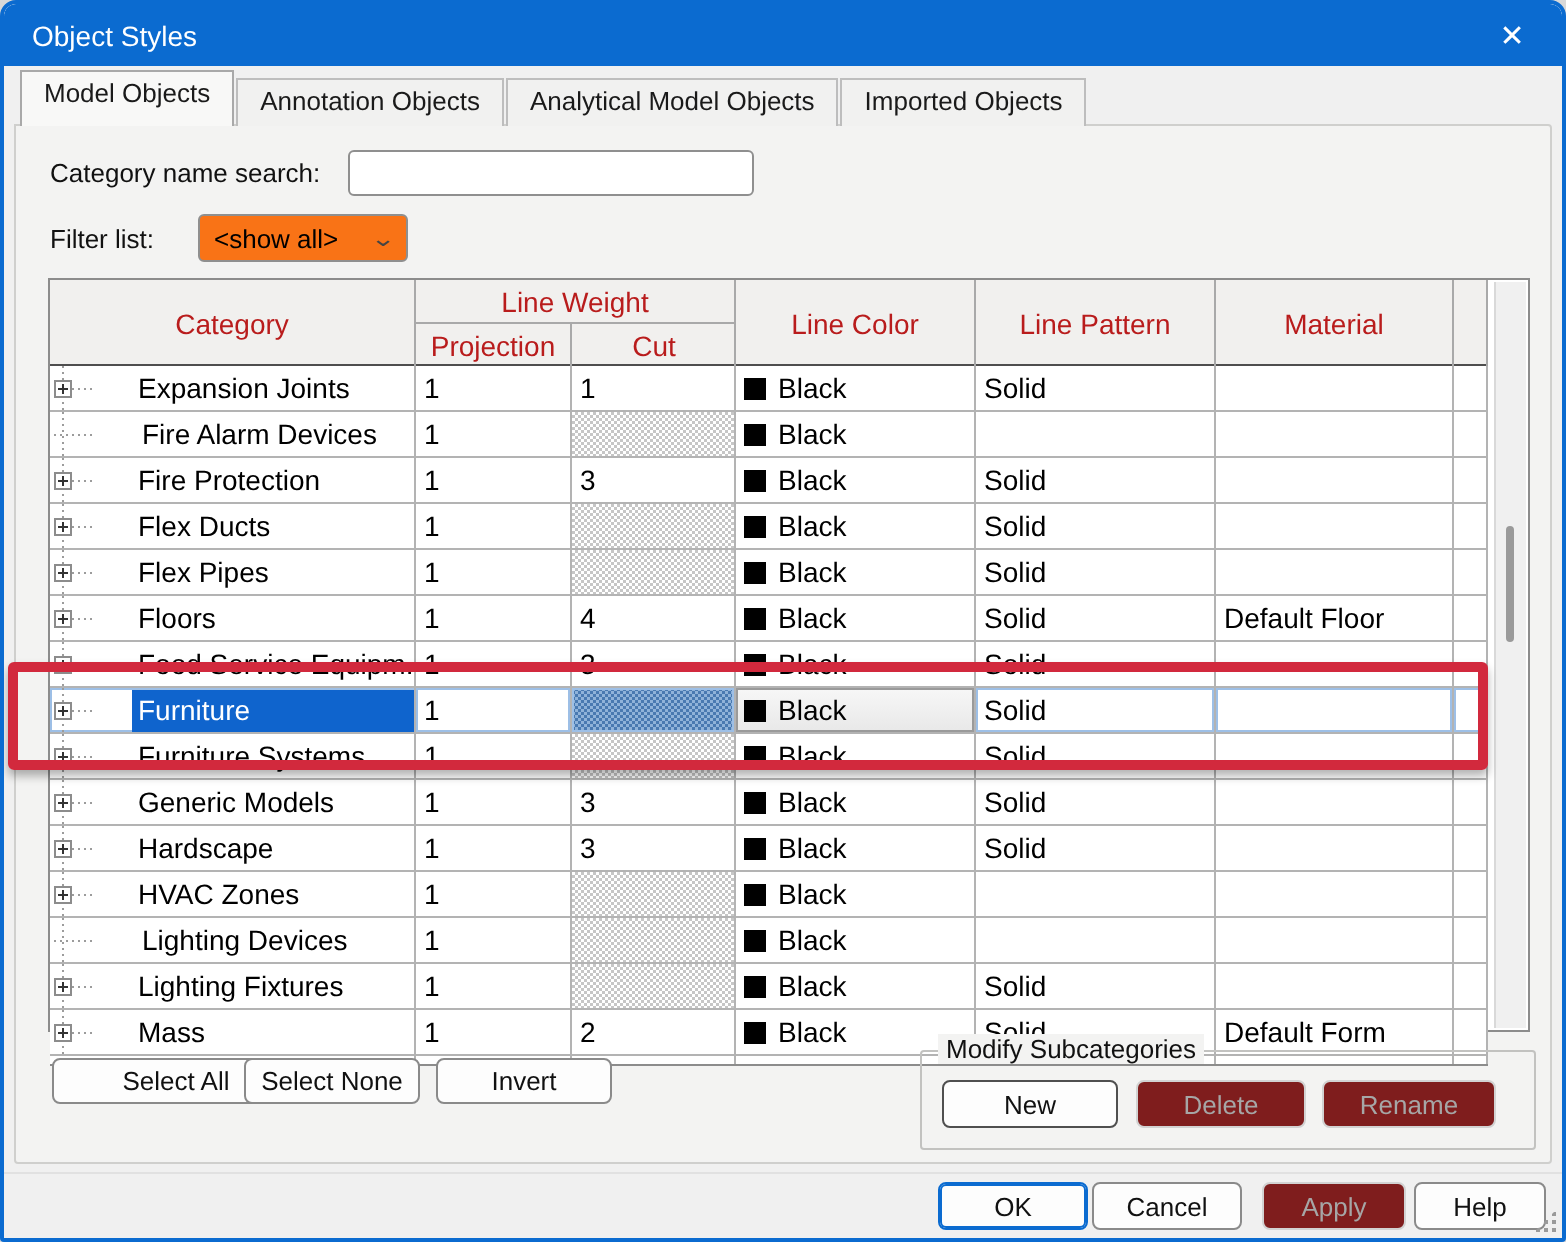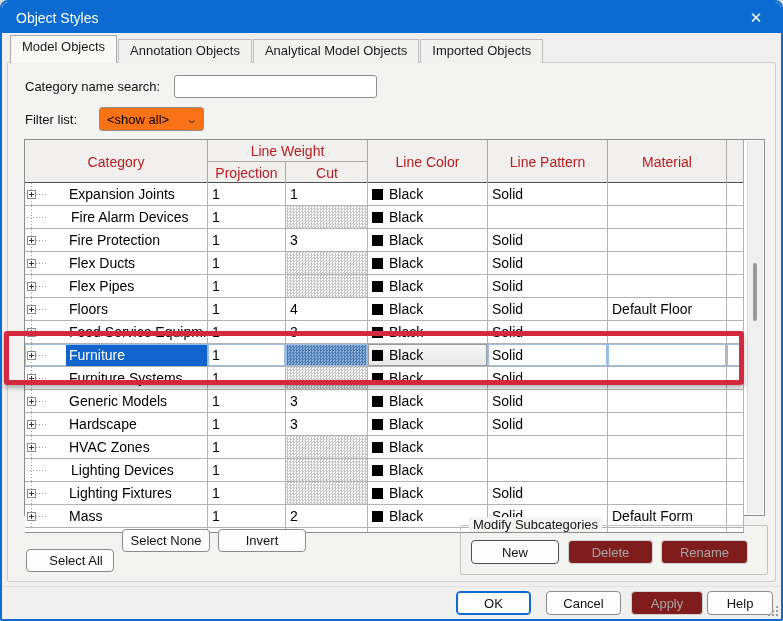--- a/index.html
+++ b/index.html
@@ -390,36 +390,36 @@
       </div>
     </div>
     <div class="sbtrack">
       <div class="sbthumb"></div>
     </div>
   </div>
 
   <div class="annot"></div>
 
   <div id="selbtns">
-      <div class="btn" style="left: 24px; top: 547px; width: 88px; height: 23px; padding-left: 12px;">Select All</div>
+      <div class="btn" style="left: 24px; top: 527px; width: 112px; height: 23px; padding-left: 12px;">Select All</div>
       <div class="btn" style="left: 120px; top: 527px; width: 88px; height: 23px;">Select None</div>
       <div class="btn" style="left: 216px; top: 527px; width: 88px; height: 23px;">Invert</div>
     </div>
 
   <div class="groupbox">
     <span class="grouplabel">Modify Subcategories</span>
     <div id="subbtns">
         <div class="btn strong" style="left: 10px; top: 14px; width: 88px; height: 24px;">New</div>
         <div class="btn disabled" style="left: 107px; top: 14px; width: 85px; height: 24px;">Delete</div>
         <div class="btn disabled" style="left: 200px; top: 14px; width: 87px; height: 24px;">Rename</div>
       </div>
   </div>
 
   <div class="footersep"></div>
   <div id="footbtns">
-      <div class="btn accent" style="left: 454px; top: 589px; width: 75px; height: 24px;">OK</div>
+      <div class="btn accent" style="left: 467px; top: 589px; width: 75px; height: 24px;">OK</div>
       <div class="btn" style="left: 544px; top: 589px; width: 75px; height: 24px;">Cancel</div>
       <div class="btn disabled" style="left: 629px; top: 589px; width: 72px; height: 24px;">Apply</div>
       <div class="btn" style="left: 705px; top: 589px; width: 66px; height: 24px;">Help</div>
     </div>
   <div class="grip"></div>
 
 </div>
 
 </body></html>

